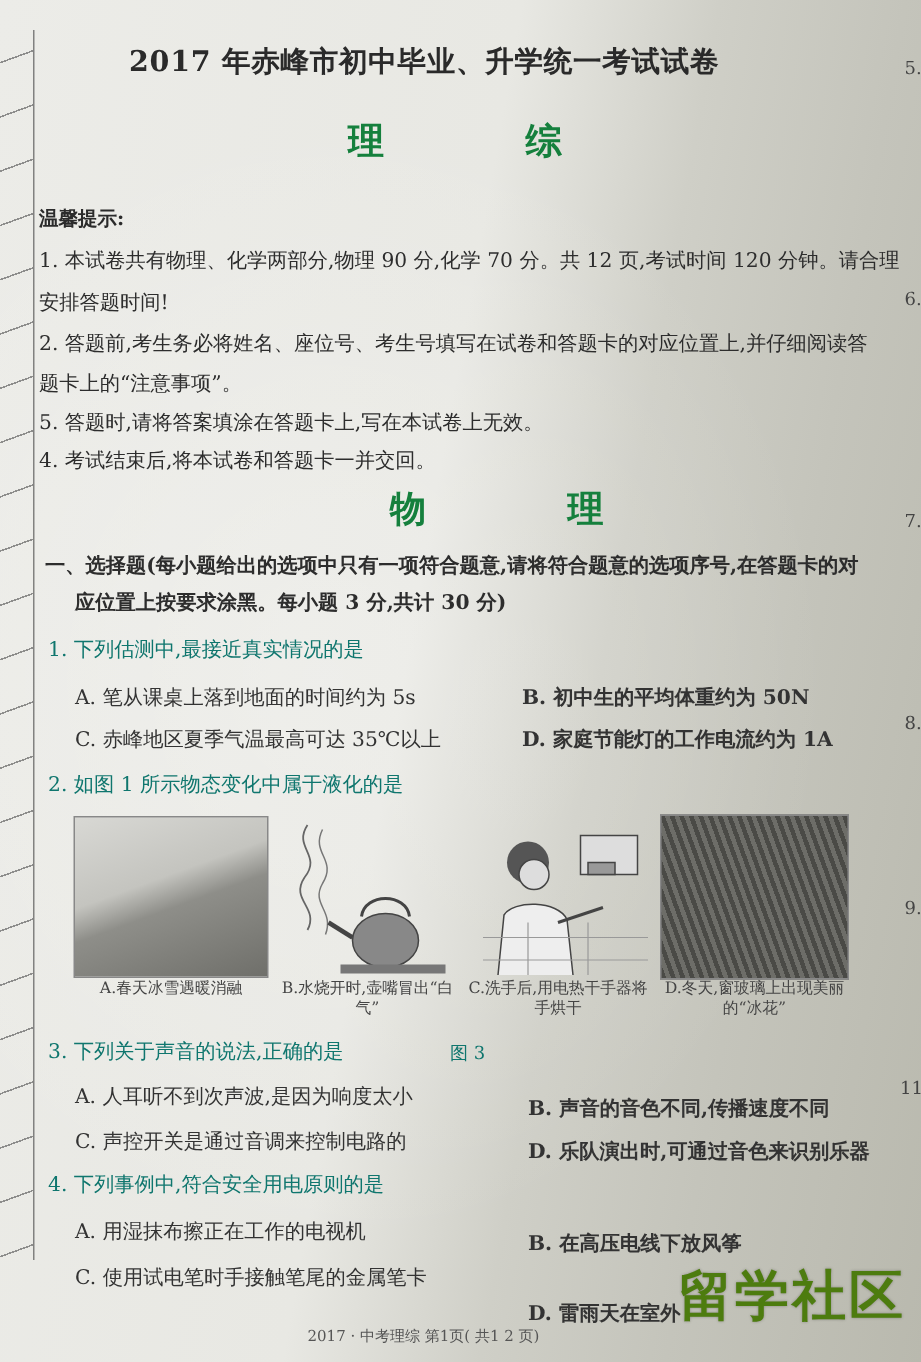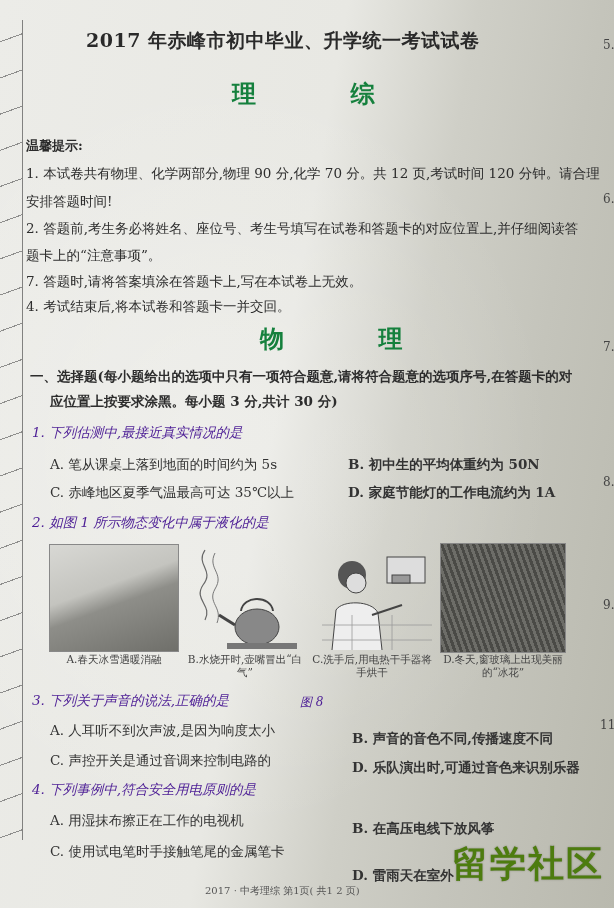--- a/index.html
+++ b/index.html
@@ -19,21 +19,21 @@
       background: repeating-linear-gradient(160deg, transparent 0 20px, #666 20px 21px, transparent 21px 34px);
       opacity: 0.7;
     }
     .abs { position: absolute; white-space: nowrap; }
     .title { left: 86px; top: 28px; font-size: 19px; font-weight: bold; letter-spacing: 0.5px; color: #2a2a2a; }
     .subject { font-family: Liberation Mono, monospace; font-size: 24px; font-weight: bold; color: #15803d; letter-spacing: 40px; }
     .subj-top { left: 232px; top: 78px; }
     .subj-phys { left: 260px; top: 323px; }
     .notice-h { left: 26px; top: 137px; font-size: 13px; font-weight: bold; }
     .line { font-size: 13.5px; color: #2d2d2d; }
-    .q { font-size: 13.5px; color: #4c1d95; font-style: italic; }
+    .q { font-size: 13.5px; color: #0f766e; }
     .opt { font-size: 13.5px; color: #333; }
     .fig { position: absolute; border: 1px solid #888; }
     .cap { font-size: 10.5px; color: #444; text-align: center; white-space: normal; line-height: 13px; }
     .margin-num { font-size: 12px; color: #444; font-family: "DejaVu Serif", serif; }
     .footer { left: 205px; top: 884px; font-size: 10px; color: #555; }
     .wm-big { left: 452px; top: 840px; font-family: "DejaVu Sans", sans-serif; font-weight: bold; font-size: 36px; color: #4d7c0f; letter-spacing: 2px; text-shadow: 0 0 2px rgba(0,0,0,0.3); }
     .wm-small { left: 455px; top: 914px; font-family: "DejaVu Sans", sans-serif; font-size: 10px; color: #f5f5f5; text-shadow: 0 0 2px rgba(0,0,0,0.3); }
   </style>
 </head>
 <body>
@@ -42,21 +42,21 @@
 <div class="binding"></div>
 
 <div class="abs title">2017 年赤峰市初中毕业、升学统一考试试卷</div>
 <div class="abs subject subj-top">理 综</div>
 
 <div class="abs notice-h">温馨提示:</div>
 <div class="abs line" style="left:26px;top:165px;">1. 本试卷共有物理、化学两部分,物理 90 分,化学 70 分。共 12 页,考试时间 120 分钟。请合理</div>
 <div class="abs line" style="left:26px;top:193px;">安排答题时间!</div>
 <div class="abs line" style="left:26px;top:220px;">2. 答题前,考生务必将姓名、座位号、考生号填写在试卷和答题卡的对应位置上,并仔细阅读答</div>
 <div class="abs line" style="left:26px;top:247px;">题卡上的“注意事项”。</div>
-<div class="abs line" style="left:26px;top:273px;">7. 答题时,请将答案填涂在答题卡上,写在本试卷上无效。</div>
+<div class="abs line" style="left:26px;top:273px;">5. 答题时,请将答案填涂在答题卡上,写在本试卷上无效。</div>
 <div class="abs line" style="left:26px;top:298px;">4. 考试结束后,将本试卷和答题卡一并交回。</div>
 
 <div class="abs subject subj-phys">物 理</div>
 
 <div class="abs line" style="left:30px;top:368px;font-weight:bold;">一、选择题(每小题给出的选项中只有一项符合题意,请将符合题意的选项序号,在答题卡的对</div>
 <div class="abs line" style="left:50px;top:393px;font-weight:bold;">应位置上按要求涂黑。每小题 3 分,共计 30 分)</div>
 
 <div class="abs q" style="left:32px;top:424px;">1. 下列估测中,最接近真实情况的是</div>
 <div class="abs opt" style="left:50px;top:456px;">A. 笔从课桌上落到地面的时间约为 5s</div>
 <div class="abs opt" style="left:348px;top:456px;font-weight:bold;">B. 初中生的平均体重约为 50N</div>
@@ -85,21 +85,21 @@
   <rect x="80" y="30" width="18" height="8" fill="#999" stroke="#444"></rect>
   <path d="M20 105 L24 65 C30 55 60 55 66 68 L70 105" fill="#eee" stroke="#444"></path>
   <path d="M60 70 L90 60" stroke="#444" stroke-width="2"></path>
   <path d="M10 80 L120 80 M10 95 L120 95 M40 70 L40 105 M80 70 L80 105" stroke="#999" stroke-width="0.8"></path>
 </svg>
 <div class="abs cap" style="left:308px;top:653px;width:128px;">C.洗手后,用电热干手器将手烘干</div>
 
 <div class="fig" style="left:440px;top:543px;width:124px;height:108px;background:repeating-linear-gradient(70deg,#4a4a46 0 3px,#6d6d68 3px 6px),#555;"></div>
 <div class="abs cap" style="left:438px;top:653px;width:130px;">D.冬天,窗玻璃上出现美丽的“冰花”</div>
 
-<div class="abs q" style="left:300px;top:694px;font-size:12px;">图 8</div>
+<div class="abs q" style="left:300px;top:694px;font-size:12px;">图 3</div>
 
 <div class="abs q" style="left:32px;top:692px;">3. 下列关于声音的说法,正确的是</div>
 <div class="abs opt" style="left:50px;top:722px;">A. 人耳听不到次声波,是因为响度太小</div>
 <div class="abs opt" style="left:352px;top:730px;font-weight:bold;">B. 声音的音色不同,传播速度不同</div>
 <div class="abs opt" style="left:50px;top:752px;">C. 声控开关是通过音调来控制电路的</div>
 <div class="abs opt" style="left:352px;top:759px;font-weight:bold;">D. 乐队演出时,可通过音色来识别乐器</div>
 
 <div class="abs q" style="left:32px;top:781px;">4. 下列事例中,符合安全用电原则的是</div>
 <div class="abs opt" style="left:50px;top:812px;">A. 用湿抹布擦正在工作的电视机</div>
 <div class="abs opt" style="left:352px;top:820px;font-weight:bold;">B. 在高压电线下放风筝</div>

